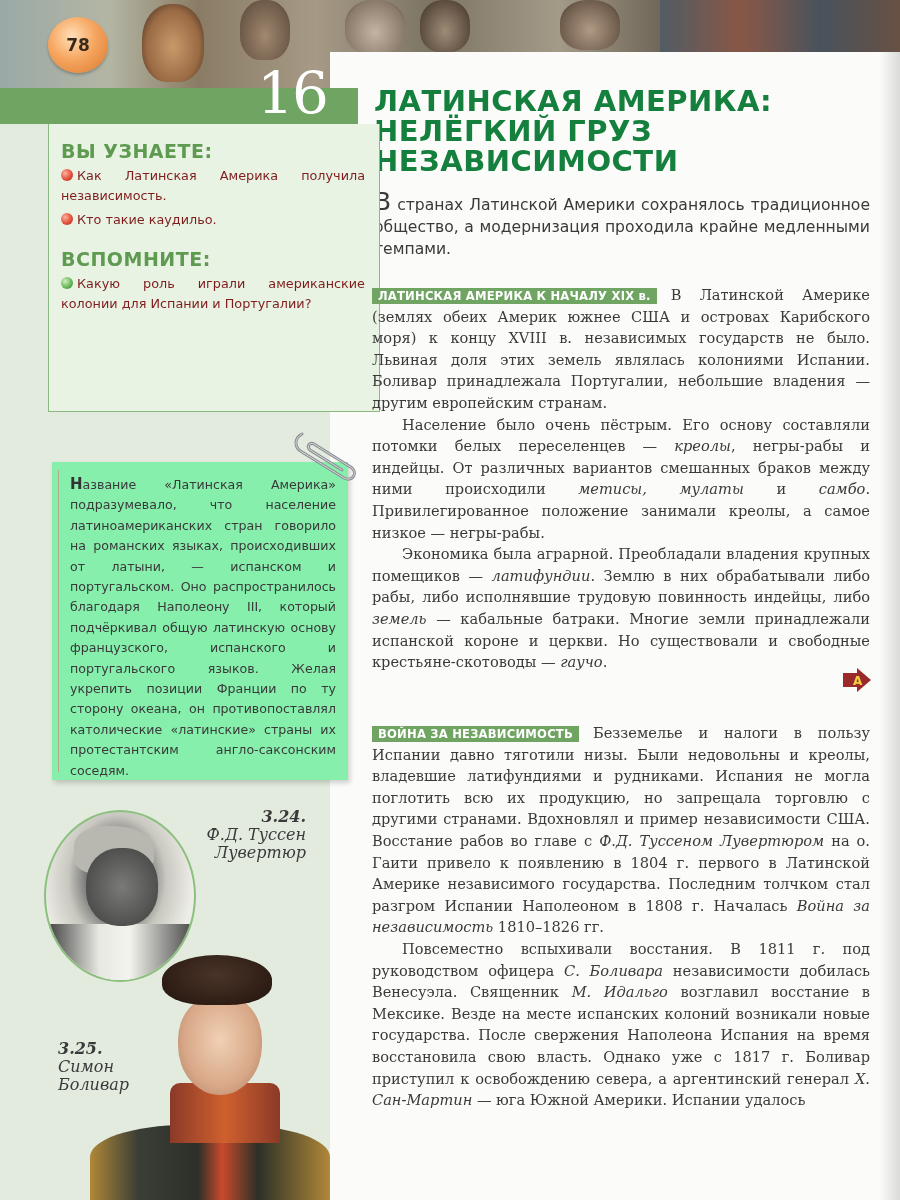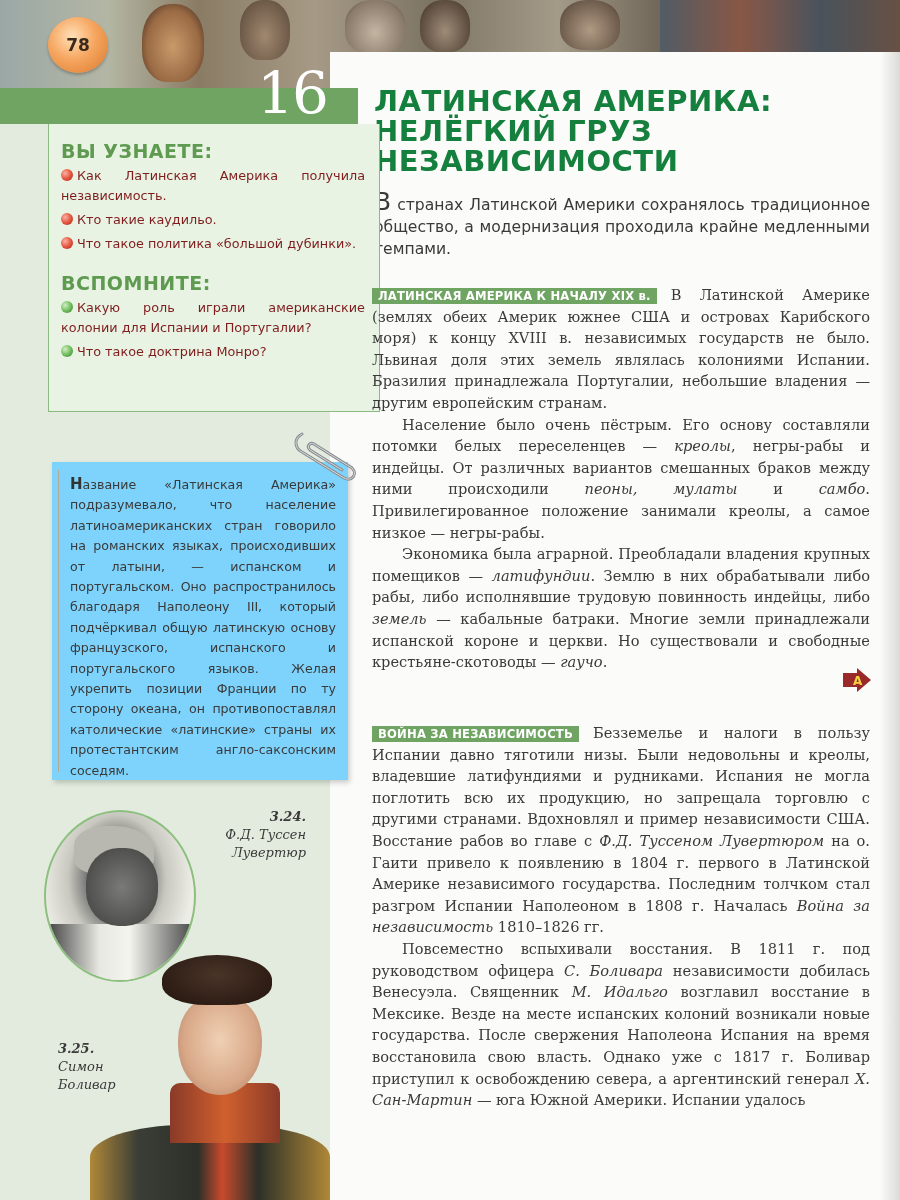--- a/index.html
+++ b/index.html
@@ -51,21 +51,21 @@
       letter-spacing: 0.5px; margin-bottom: 4px;
     }
     .learn-box h3.second { margin-top: 18px; }
     .learn-item { font-family: "DejaVu Sans", sans-serif; font-size: 12.8px; line-height: 20px; color: #7f1d1d; margin-bottom: 4px; text-align: justify; }
     .bullet { display: inline-block; width: 12px; height: 12px; border-radius: 50%; vertical-align: -1px; margin-right: 4px; }
     .bullet.red { background: radial-gradient(circle at 35% 35%, #ffb0a0 0%, #e0503a 55%, #b02a1a 100%); }
     .bullet.green { background: radial-gradient(circle at 35% 35%, #d0f0c0 0%, #6ab85a 55%, #3c8030 100%); }
 
     .note-box {
       position: absolute; left: 52px; top: 462px; width: 296px; height: 318px;
-      background: #7dd3fc; padding: 12px 12px 12px 18px;
+      background: #86efac; padding: 12px 12px 12px 18px;
       box-shadow: 2px 3px 5px rgba(0,0,0,.18);
     }
     .note-box::before { content: ""; position: absolute; left: 6px; top: 8px; bottom: 8px; width: 1px; background: #b8a890; }
     .note-text { font-family: "DejaVu Sans", sans-serif; font-size: 12.6px; line-height: 20.4px; color: #3a3a3a; text-align: justify; }
     .note-text .drop { font-weight: bold; font-size: 15px; color: #333; }
 
     .paperclip { position: absolute; left: 288px; top: 426px; width: 72px; height: 58px; }
 
     
     .portrait1 {
@@ -77,21 +77,21 @@
     .portrait1 .cap { position: absolute; left: 28px; top: 14px; width: 80px; height: 48px; border-radius: 40% 50% 30% 30%; background: #b8b8b0; }
     .portrait1 .face { position: absolute; left: 40px; top: 36px; width: 72px; height: 78px; border-radius: 45%; background: radial-gradient(ellipse, #7a7a78 0%, #4a4a48 80%); }
     .portrait1 .coat { position: absolute; left: 0; top: 112px; width: 152px; height: 70px; background: linear-gradient(90deg, #3c3c3c 0%, #e8e8e2 35%, #f4f4ee 55%, #3c3c3c 100%); }
 
     .portrait2 { position: absolute; left: 90px; top: 955px; width: 240px; height: 245px; overflow: hidden; }
     .portrait2 .hair { position: absolute; left: 72px; top: 0; width: 110px; height: 100px; border-radius: 50% 50% 40% 40%; background: radial-gradient(ellipse at 50% 40%, #4a3428 0%, #2a1a12 80%); }
     .portrait2 .face { position: absolute; left: 88px; top: 40px; width: 84px; height: 100px; border-radius: 45% 45% 50% 50%; background: radial-gradient(ellipse at 50% 45%, #f0d0b4 0%, #d8a888 60%, #a87860 100%); }
     .portrait2 .collar { position: absolute; left: 80px; top: 128px; width: 110px; height: 60px; background: linear-gradient(90deg, #8a3a28, #d0602e, #8a3a28); border-radius: 10px 10px 0 0; }
     .portrait2 .coat { position: absolute; left: 0; top: 170px; width: 240px; height: 80px; border-radius: 40% 40% 0 0; background: linear-gradient(90deg, #b08838 0%, #3a3e36 20%, #2c3028 45%, #c84a2c 55%, #2c3028 70%, #b08838 100%); }
 
-    .caption { position: absolute; font-family: "DejaVu Serif", serif; font-style: italic; font-size: 13px; line-height: 18px; color: #3a3a3a; }
+    .caption { position: absolute; font-family: "DejaVu Serif", serif; font-style: italic; font-size: 16px; line-height: 18px; color: #3a3a3a; }
     .caption .num { font-weight: bold; font-style: italic; }
     .caption.c1 { left: 206px; top: 808px; text-align: right; width: 100px; }
     .caption.c2 { left: 58px; top: 1040px; text-align: left; width: 100px; }
 
     
     .main-title {
       position: absolute; left: 374px; top: 86px; width: 480px;
       font-family: "DejaVu Sans", sans-serif; font-weight: 900; font-size: 29px; line-height: 30px;
       color: #15803d; letter-spacing: 0.5px; text-transform: uppercase;
     }
@@ -142,24 +142,22 @@
   <div>нелёгкий груз</div>
   <div>независимости</div>
 </div>
 
 <div class="lead"><span class="drop">В</span><span> странах Латинской Америки сохранялось традиционное общество, а модернизация проходила крайне медленными темпами.</span></div>
 
 <div class="learn-box">
   <h3>ВЫ УЗНАЕТЕ:</h3>
   <div class="learn-item"><span class="bullet red"></span><span>Как Латинская Америка получила независимость.</span></div>
   <div class="learn-item"><span class="bullet red"></span><span>Кто такие каудильо.</span></div>
-  <div class="learn-item"><span class="bullet red"></span><span>Что такое политика «большой дубинки».</span></div>
   <h3 class="second">ВСПОМНИТЕ:</h3>
   <div class="learn-item"><span class="bullet green"></span><span>Какую роль играли американские колонии для Испании и Португалии?</span></div>
-  <div class="learn-item"><span class="bullet green"></span><span>Что такое доктрина Монро?</span></div>
 </div>
 
 <div class="note-box">
   <div class="note-text"><span class="drop">Н</span><span>азвание «Латинская Америка» подразумевало, что население латиноамериканских стран говорило на романских языках, происходивших от латыни, — испанском и португальском. Оно распространилось благодаря Наполеону III, который подчёркивал общую латинскую основу французского, испанского и португальского языков. Желая укрепить позиции Франции по ту сторону океана, он противопоставлял католические «латинские» страны их протестантским англо-саксонским соседям.</span></div>
 </div>
 
 <svg class="paperclip" viewBox="0 0 72 58">
   <path d="M14 8 C6 12, 6 22, 14 26 L56 52 C64 56, 70 48, 64 42 L26 18 C22 16, 18 20, 22 24 L54 44" fill="none" stroke="#8a8e92" stroke-width="3" stroke-linecap="round"></path>
   <path d="M14 8 C6 12, 6 22, 14 26 L56 52 C64 56, 70 48, 64 42 L26 18 C22 16, 18 20, 22 24 L54 44" fill="none" stroke="#d8dadc" stroke-width="1" stroke-linecap="round"></path>
 </svg>
@@ -181,22 +179,22 @@
   <div class="face"></div>
   <div class="hair" style="height:50px;"></div>
 </div>
 <div class="caption c2">
   <div class="num">3.25.</div>
   <div>Симон</div>
   <div>Боливар</div>
 </div>
 
 <div class="body-col sec1">
-  <p class="first"><span class="sec-tag">ЛАТИНСКАЯ АМЕРИКА К НАЧАЛУ XIX в.</span><span>В Латинской Америке (землях обеих Америк южнее США и островах Карибского моря) к концу XVIII в. независимых государств не было. Львиная доля этих земель являлась колониями Испании. Бразилия принадлежала Португалии, небольшие владения — другим европейским странам.</span></p>
-  <p><span>Население было очень пёстрым. Его основу составляли потомки белых переселенцев — </span><em>креолы</em><span>, негры-рабы и индейцы. От различных вариантов смешанных браков между ними происходили </span><em>пеоны, мулаты</em><span> и </span><em>самбо</em><span>. Привилегированное положение занимали креолы, а самое низкое — негры-рабы.</span></p>
+  <p class="first"><span class="sec-tag">ЛАТИНСКАЯ АМЕРИКА К НАЧАЛУ XIX в.</span><span>В Латинской Америке (землях обеих Америк южнее США и островах Карибского моря) к концу XVIII в. независимых государств не было. Львиная доля этих земель являлась колониями Испании. Боливар принадлежала Португалии, небольшие владения — другим европейским странам.</span></p>
+  <p><span>Население было очень пёстрым. Его основу составляли потомки белых переселенцев — </span><em>креолы</em><span>, негры-рабы и индейцы. От различных вариантов смешанных браков между ними происходили </span><em>метисы, мулаты</em><span> и </span><em>самбо</em><span>. Привилегированное положение занимали креолы, а самое низкое — негры-рабы.</span></p>
   <p><span>Экономика была аграрной. Преобладали владения крупных помещиков — </span><em>латифундии</em><span>. Землю в них обрабатывали либо рабы, либо исполнявшие трудовую повинность индейцы, либо </span><em>земель</em><span> — кабальные батраки. Многие земли принадлежали испанской короне и церкви. Но существовали и свободные крестьяне-скотоводы — </span><em>гаучо</em><span>.</span></p>
 </div>
 
 <svg class="marker-a" viewBox="0 0 28 24">
   <polygon points="0,5 14,5 14,0 28,12 14,24 14,19 0,19" fill="#9a2a2a"></polygon>
   <text x="10" y="17" font-family="DejaVu Sans, sans-serif" font-size="12" font-weight="bold" fill="#f4d040">A</text>
 </svg>
 
 <div class="body-col sec2">
   <p class="first"><span class="sec-tag">ВОЙНА ЗА НЕЗАВИСИМОСТЬ</span><span>Безземелье и налоги в пользу Испании давно тяготили низы. Были недовольны и креолы, владевшие латифундиями и рудниками. Испания не могла поглотить всю их продукцию, но запрещала торговлю с другими странами. Вдохновлял и пример независимости США. Восстание рабов во главе с </span><em>Ф.Д. Туссеном Лувертюром</em><span> на о. Гаити привело к появлению в 1804 г. первого в Латинской Америке независимого государства. Последним толчком стал разгром Испании Наполеоном в 1808 г. Началась </span><em>Война за независимость</em><span> 1810–1826 гг.</span></p>

